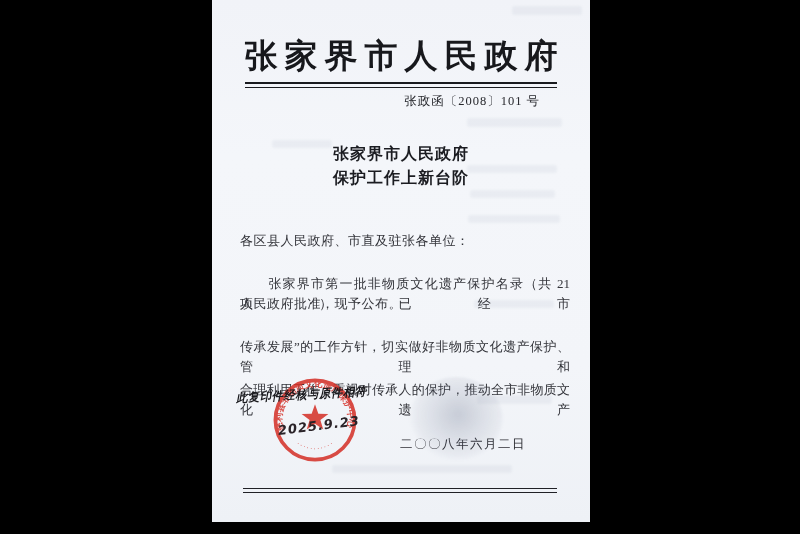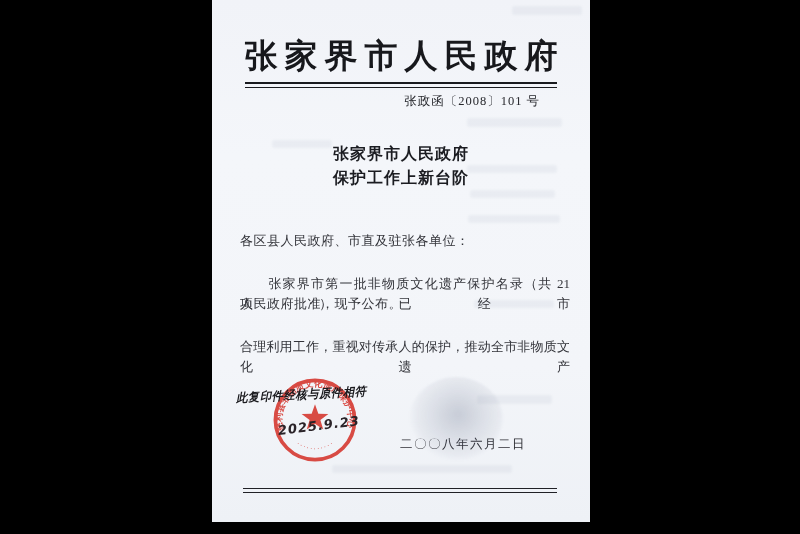--- a/index.html
+++ b/index.html
@@ -106,20 +106,21 @@
 
     <div class="title-block">
       <div>张家界市人民政府</div>
       <div>保护工作上新台阶</div>
     </div>
 
     <div class="body-block">
       <div class="bline">各区县人民政府、市直及驻张各单位：</div>
       <div class="bline fill">　　张家界市第一批非物质文化遗产保护名录（共 21 项）已经市</div>
       <div class="bline">人民政府批准，现予公布。</div>
+      <div class="bline fill">传承发展”的工作方针，切实做好非物质文化遗产保护、管理和</div>
       <div class="bline fill">合理利用工作，重视对传承人的保护，推动全市非物质文化遗产</div>
     </div>
 
     <div class="doc-date">二〇〇八年六月二日</div>
 
     <div class="ghost-stamp"></div>
 
     <svg class="stamp" viewBox="0 0 100 100">
       <defs>
         <path id="arcTop" d="M 13.9,61.7 A 38,38 0 1 1 86.1,61.7"></path>

